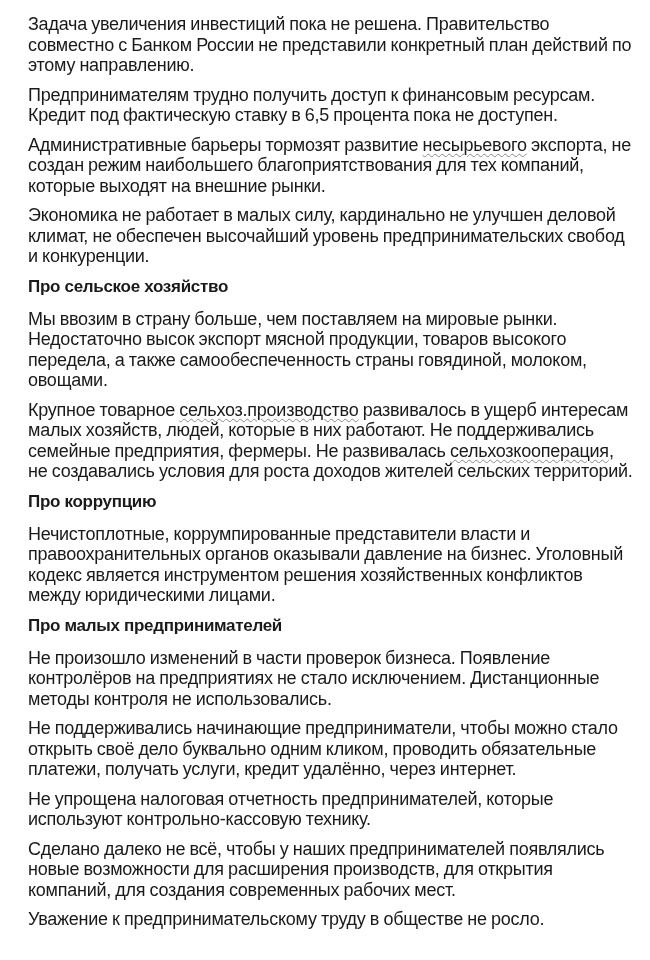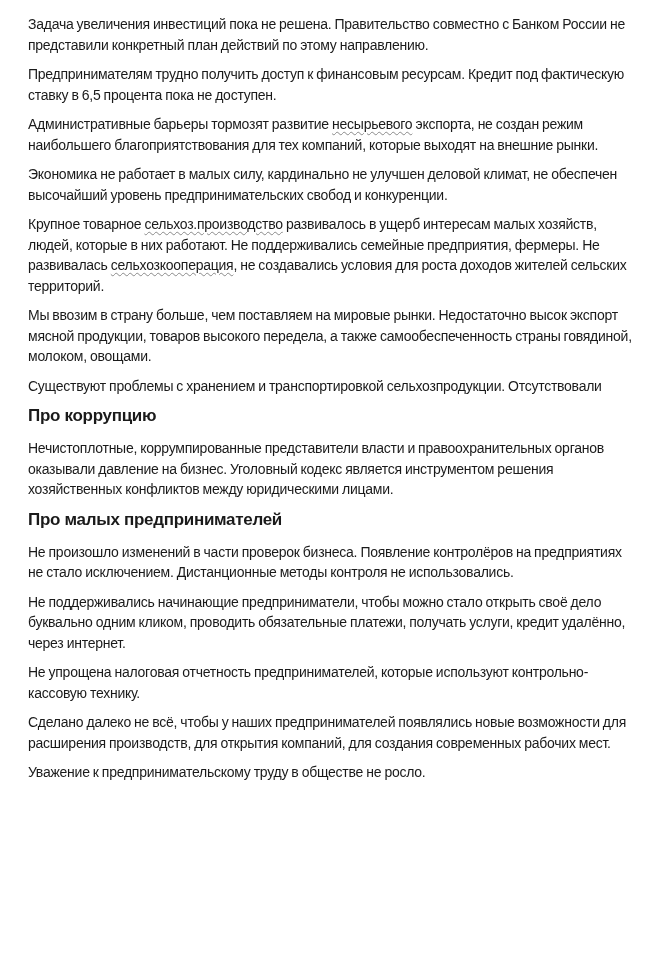--- a/index.html
+++ b/index.html
@@ -3,21 +3,21 @@
 <meta charset="utf-8">
 <style>
   html, body { margin: 0; padding: 0; background: #ffffff; }
   body { width: 650px; height: 960px; overflow: hidden; position: relative; }
   .page {
     position: absolute; left: 28px; top: 14px; width: 612px;
     font-family: "Liberation Sans", sans-serif;
     color: #1a1a1a;
   }
   .p {
-    font-size: 14px;
+    font-size: 18px;
     line-height: 20.5px;
     margin: 0 4px 9px 0;
     letter-spacing: -0.25px;
     word-spacing: -0.5px;
   }
   .h {
     font-size: 17px;
     font-weight: bold;
     line-height: 22px;
     margin: 3px 0 11px 0;
@@ -31,23 +31,23 @@
 </style>
 </head>
 <body>
 
 <div class="page">
   <p class="p">Задача увеличения инвестиций пока не решена. Правительство совместно с Банком России не представили конкретный план действий по этому направлению.</p>
   <p class="p">Предпринимателям трудно получить доступ к финансовым ресурсам. Кредит под фактическую ставку в 6,5 процента пока не доступен.</p>
   <p class="p"><span>Административные барьеры тормозят развитие </span><span class="sq">несырьевого</span><span> экспорта, не создан режим наибольшего благоприятствования для тех компаний, которые выходят на внешние рынки.</span></p>
   <p class="p">Экономика не работает в малых силу, кардинально не улучшен деловой климат, не обеспечен высочайший уровень предпринимательских свобод и конкуренции.</p>
 
+  <h2 class="h">Про сельское хозяйство</h2>
+  <p class="p">Мы ввозим в страну больше, чем поставляем на мировые рынки. Недостаточно высок экспорт мясной продукции, товаров высокого передела, а также самообеспеченность страны говядиной, молоком, овощами.</p>
   <p class="p"><span>Крупное товарное </span><span class="sq">сельхоз.производство</span><span> развивалось в ущерб интересам малых хозяйств, людей, которые в них работают. Не поддерживались семейные предприятия, фермеры. Не развивалась </span><span class="sq">сельхозкооперация</span><span>, не создавались условия для роста доходов жителей сельских территорий.</span></p>
-  <p class="p">Мы ввозим в страну больше, чем поставляем на мировые рынки. Недостаточно высок экспорт мясной продукции, товаров высокого передела, а также самообеспеченность страны говядиной, молоком, овощами.</p>
-  <p class="p">Существуют проблемы с хранением и транспортировкой сельхозпродукции. Отсутствовали</p>
 
   <h2 class="h">Про коррупцию</h2>
   <p class="p">Нечистоплотные, коррумпированные представители власти и правоохранительных органов оказывали давление на бизнес. Уголовный кодекс является инструментом решения хозяйственных конфликтов между юридическими лицами.</p>
 
   <h2 class="h">Про малых предпринимателей</h2>
   <p class="p">Не произошло изменений в части проверок бизнеса. Появление контролёров на предприятиях не стало исключением. Дистанционные методы контроля не использовались.</p>
   <p class="p">Не поддерживались начинающие предприниматели, чтобы можно стало открыть своё дело буквально одним кликом, проводить обязательные платежи, получать услуги, кредит удалённо, через интернет.</p>
   <p class="p">Не упрощена налоговая отчетность предпринимателей, которые используют контрольно-кассовую технику.</p>
   <p class="p">Сделано далеко не всё, чтобы у наших предпринимателей появлялись новые возможности для расширения производств, для открытия компаний, для создания современных рабочих мест.</p>
   <p class="p">Уважение к предпринимательскому труду в обществе не росло.</p>

